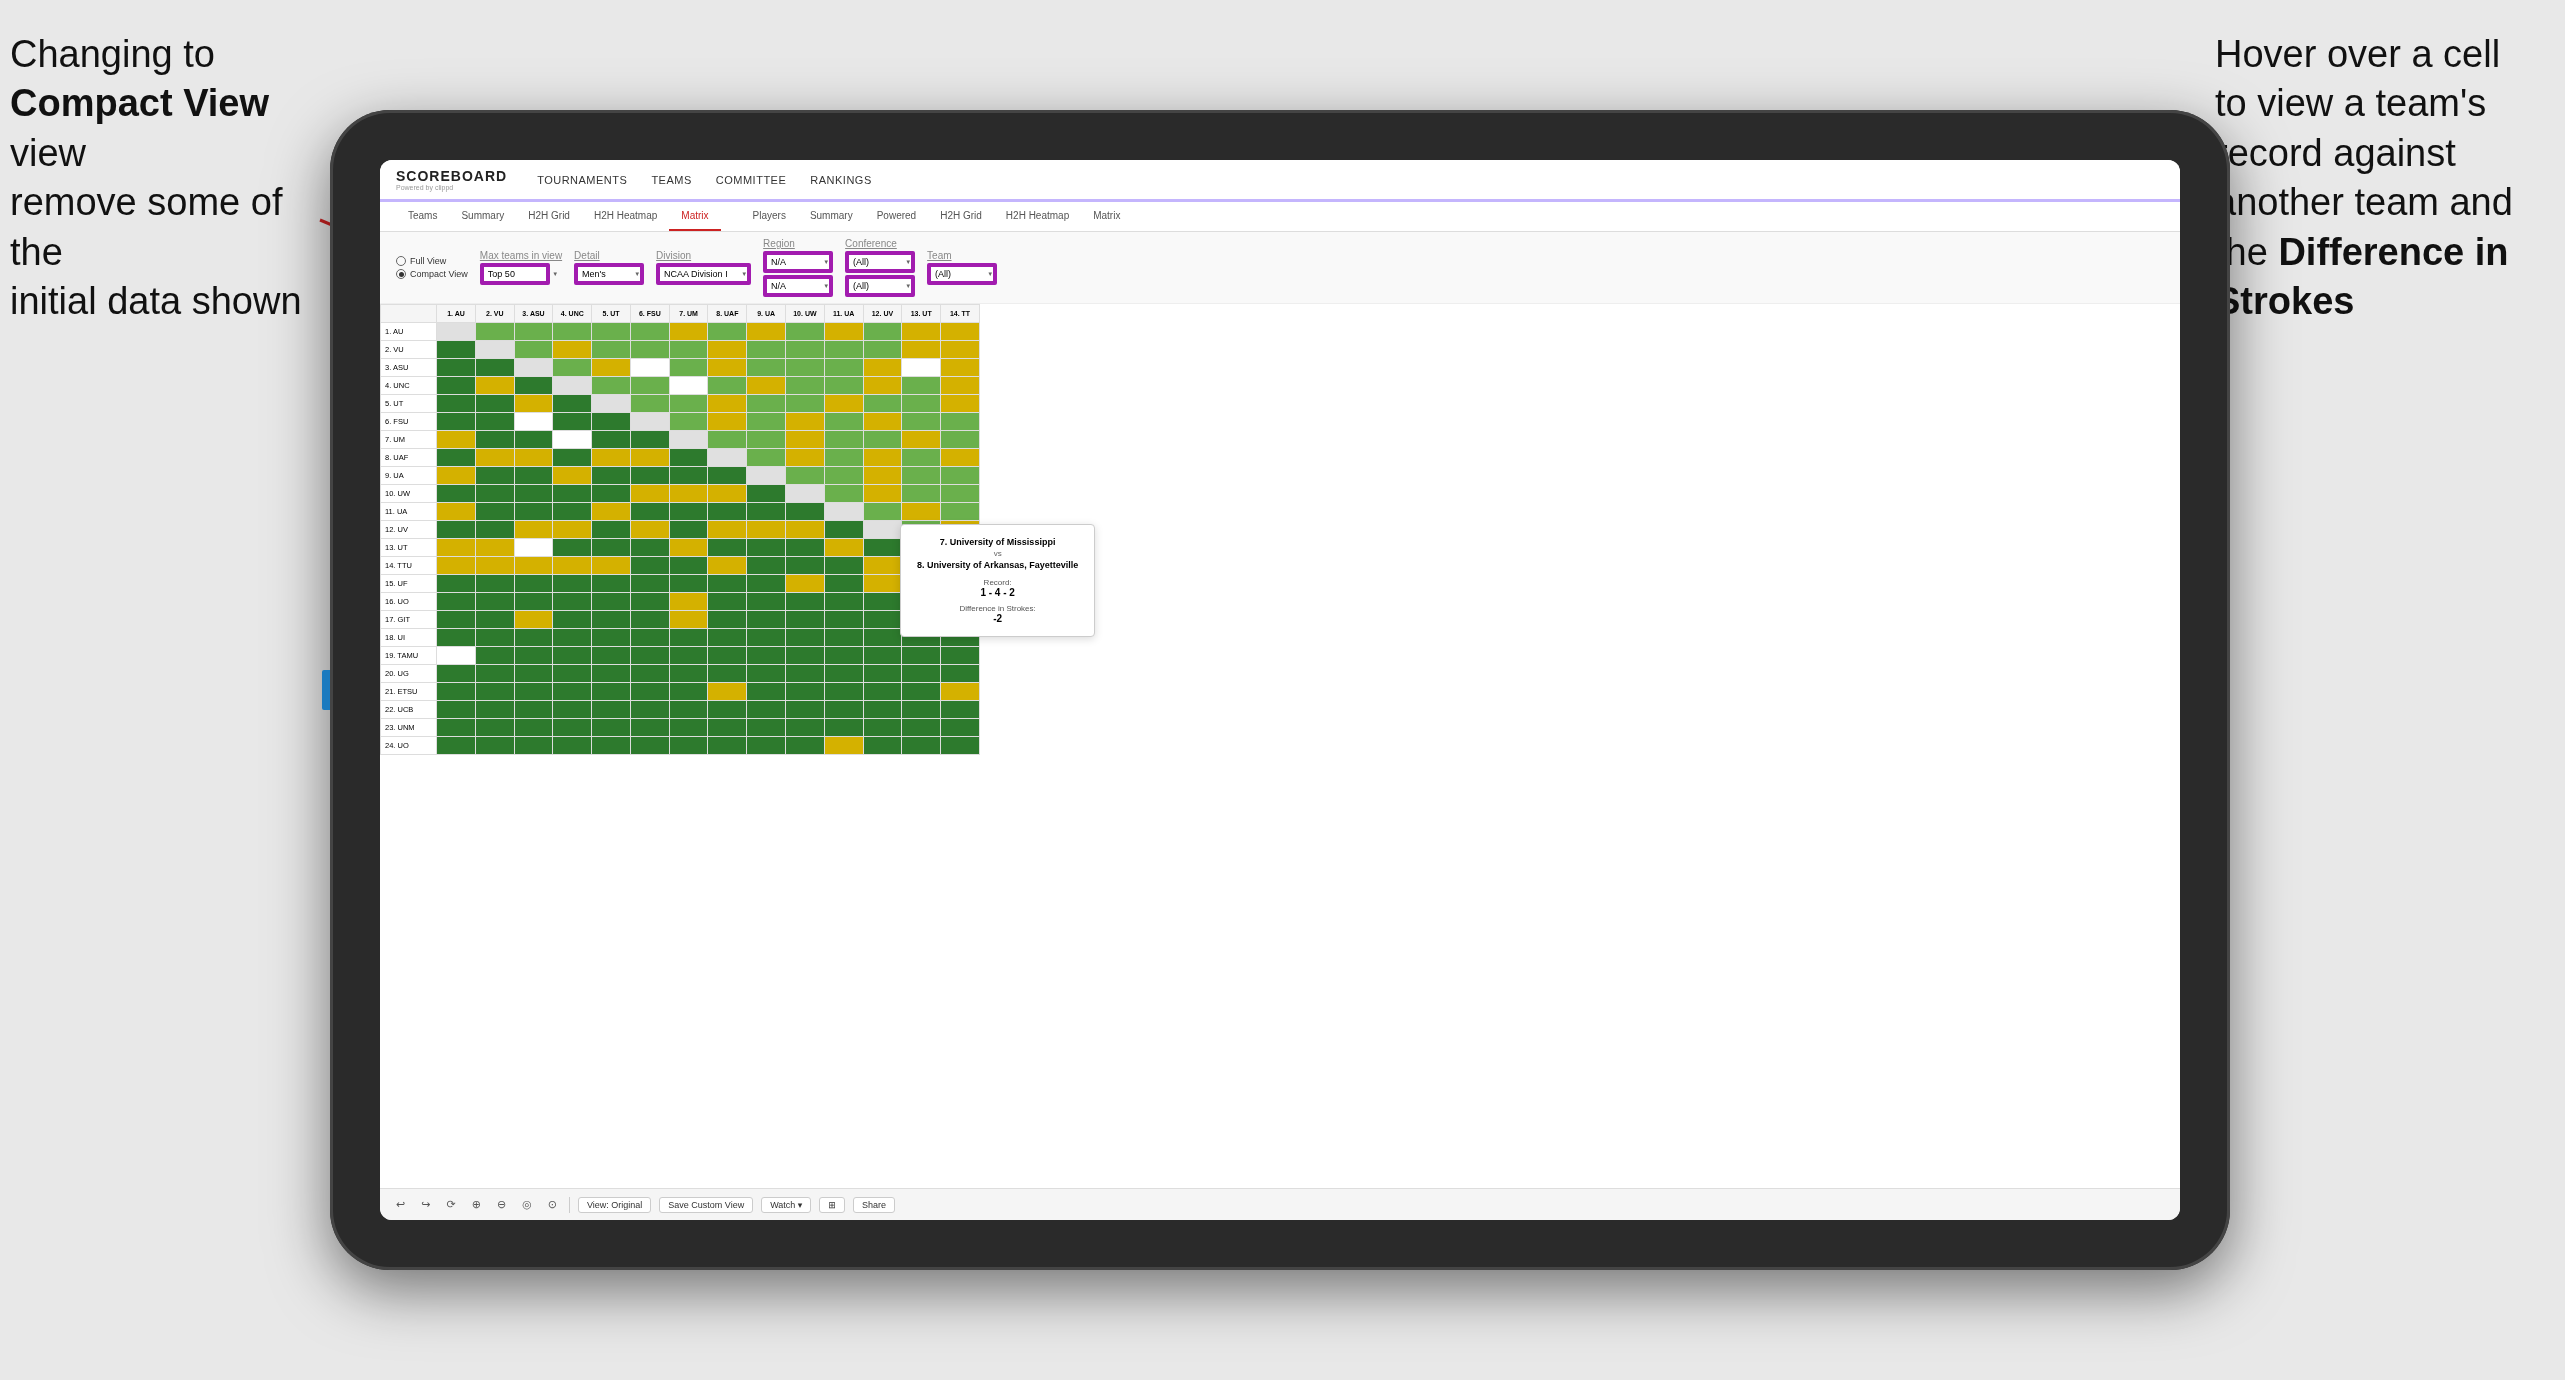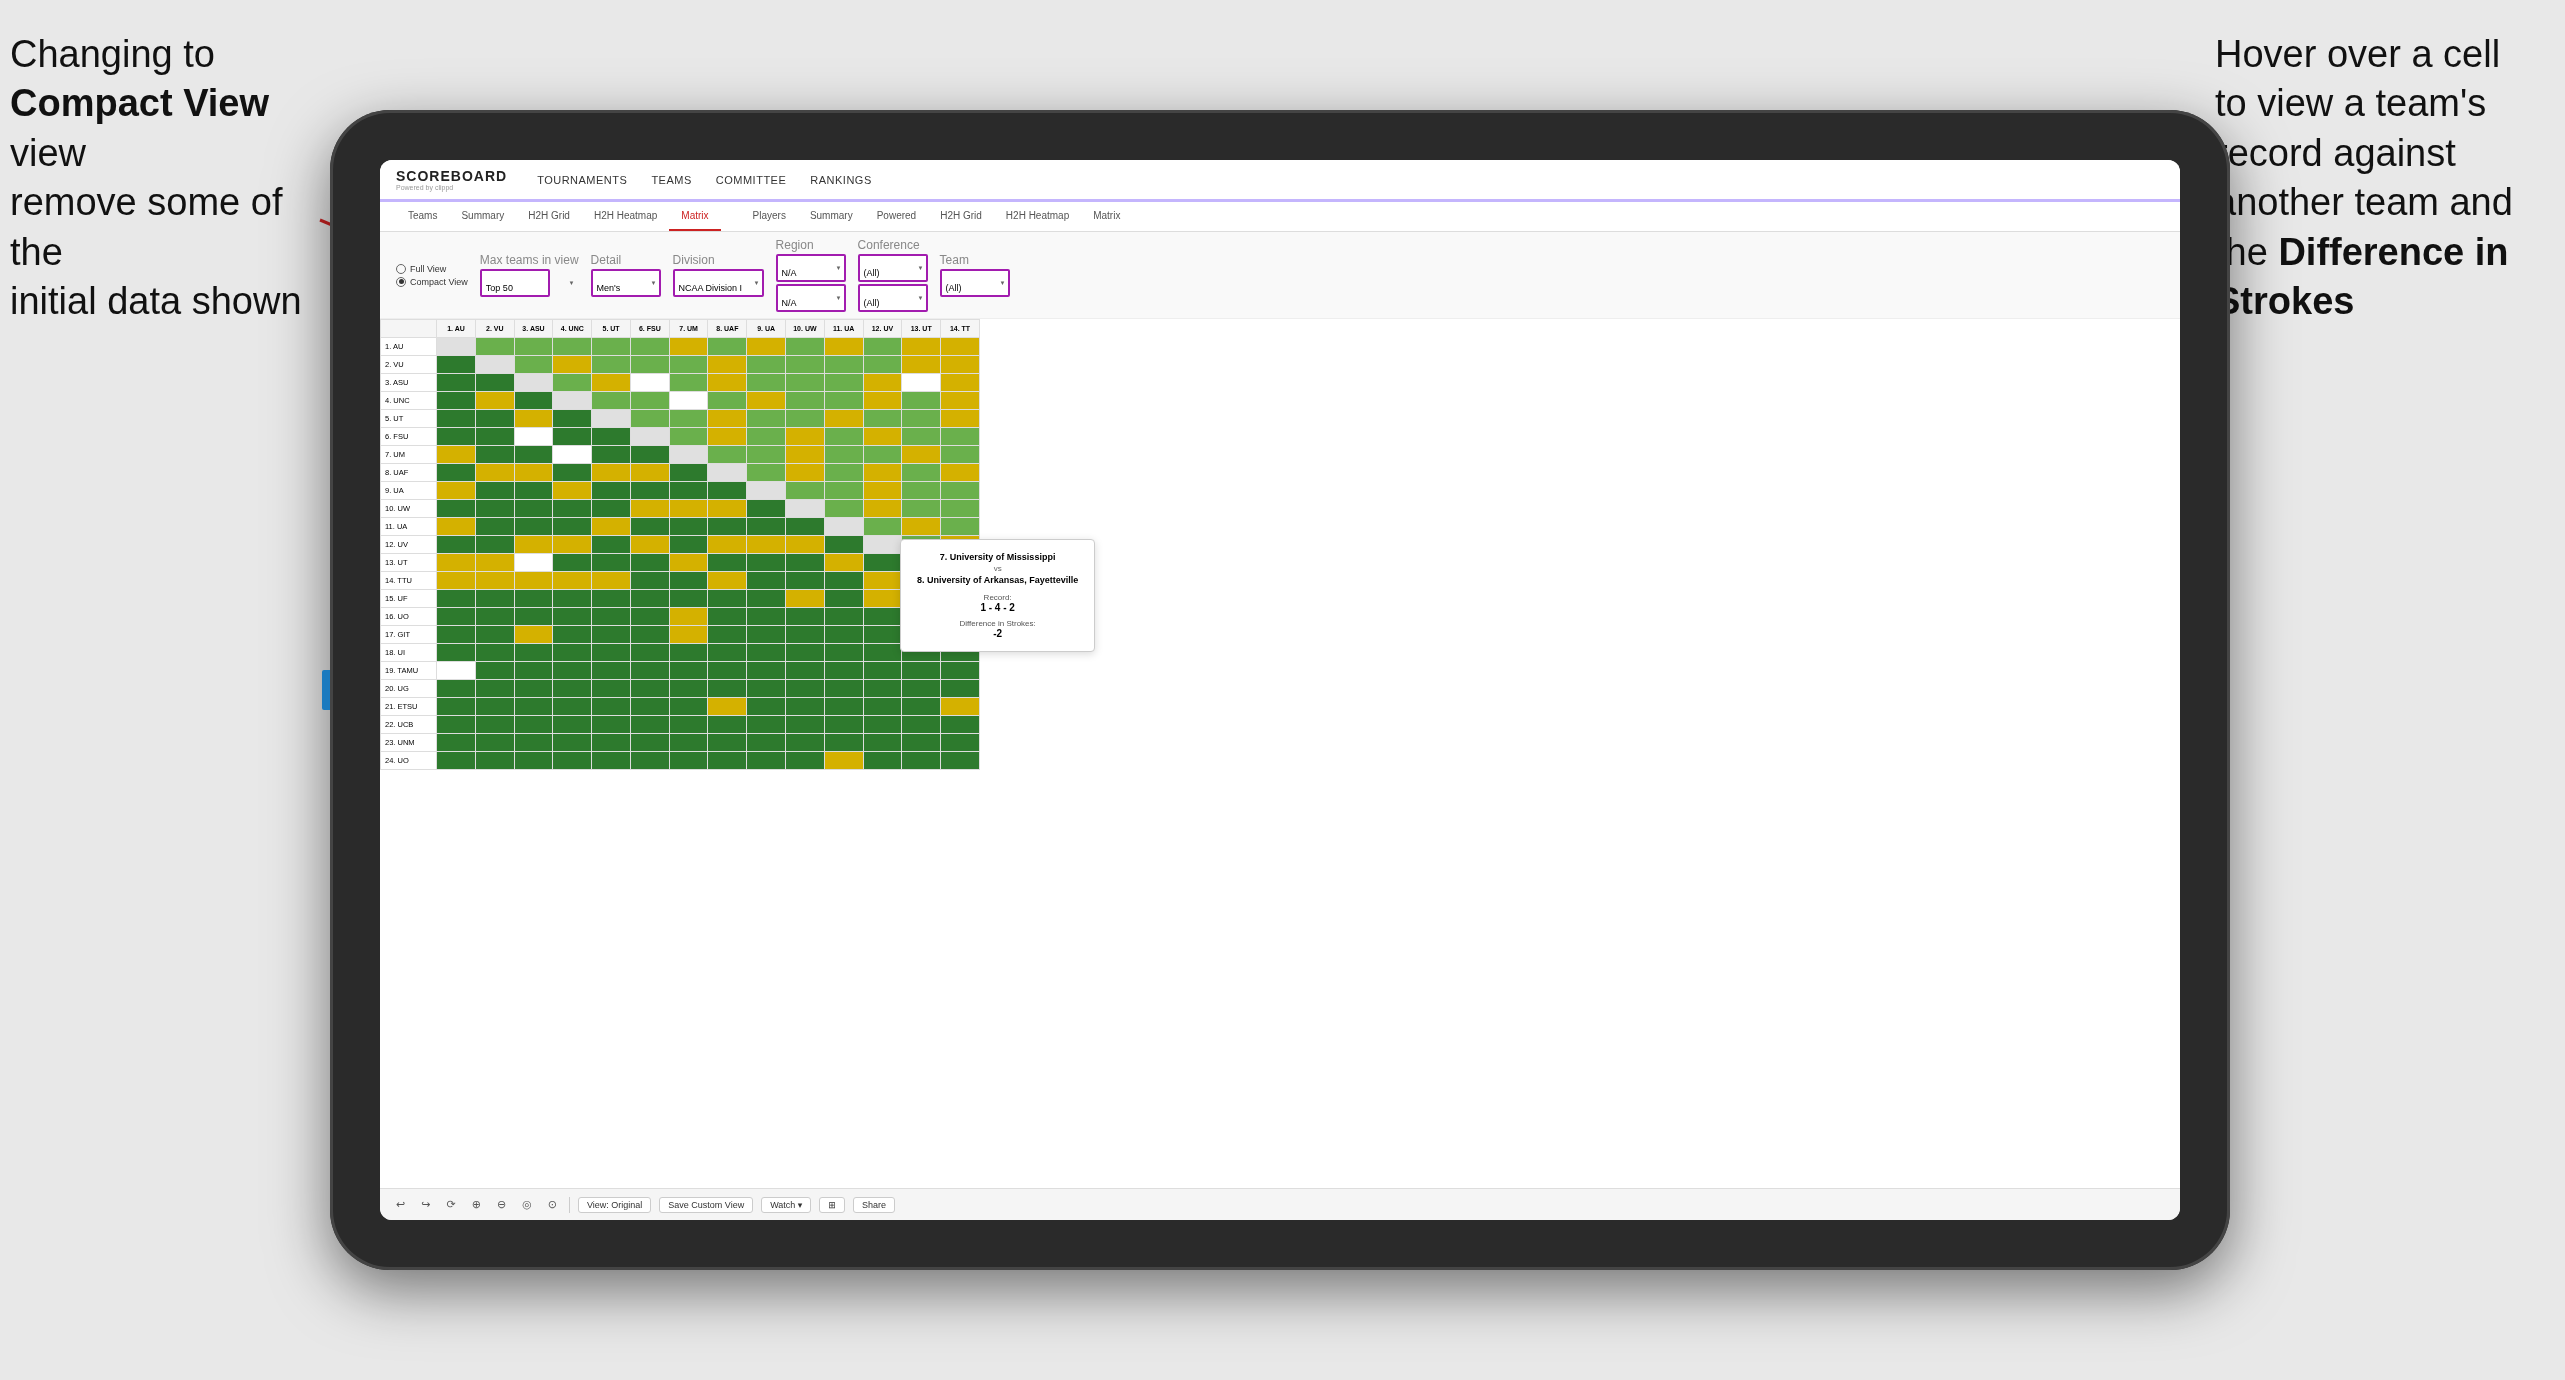--- a/index.html
+++ b/index.html
@@ -184,28 +184,29 @@
       background: #333;
     }
 
     .control-group {
       display: flex;
       flex-direction: column;
       gap: 2px;
     }
 
     .control-label {
-      font-size: 12px;
+      font-size: 10px;
       color: #888;
+      text-decoration: underline;
     }
 
     .control-select {
       font-size: 9px;
-      border: 2px solid #a21caf;
-      padding: 12px 16px 2px 4px;
+      border: 4px solid #a21caf;
+      padding: 2px 16px 2px 4px;
       border-radius: 2px;
       background: #fff;
       min-width: 70px;
       appearance: none;
       -webkit-appearance: none;
       cursor: pointer;
       position: relative;
     }
 
     .select-wrapper {

